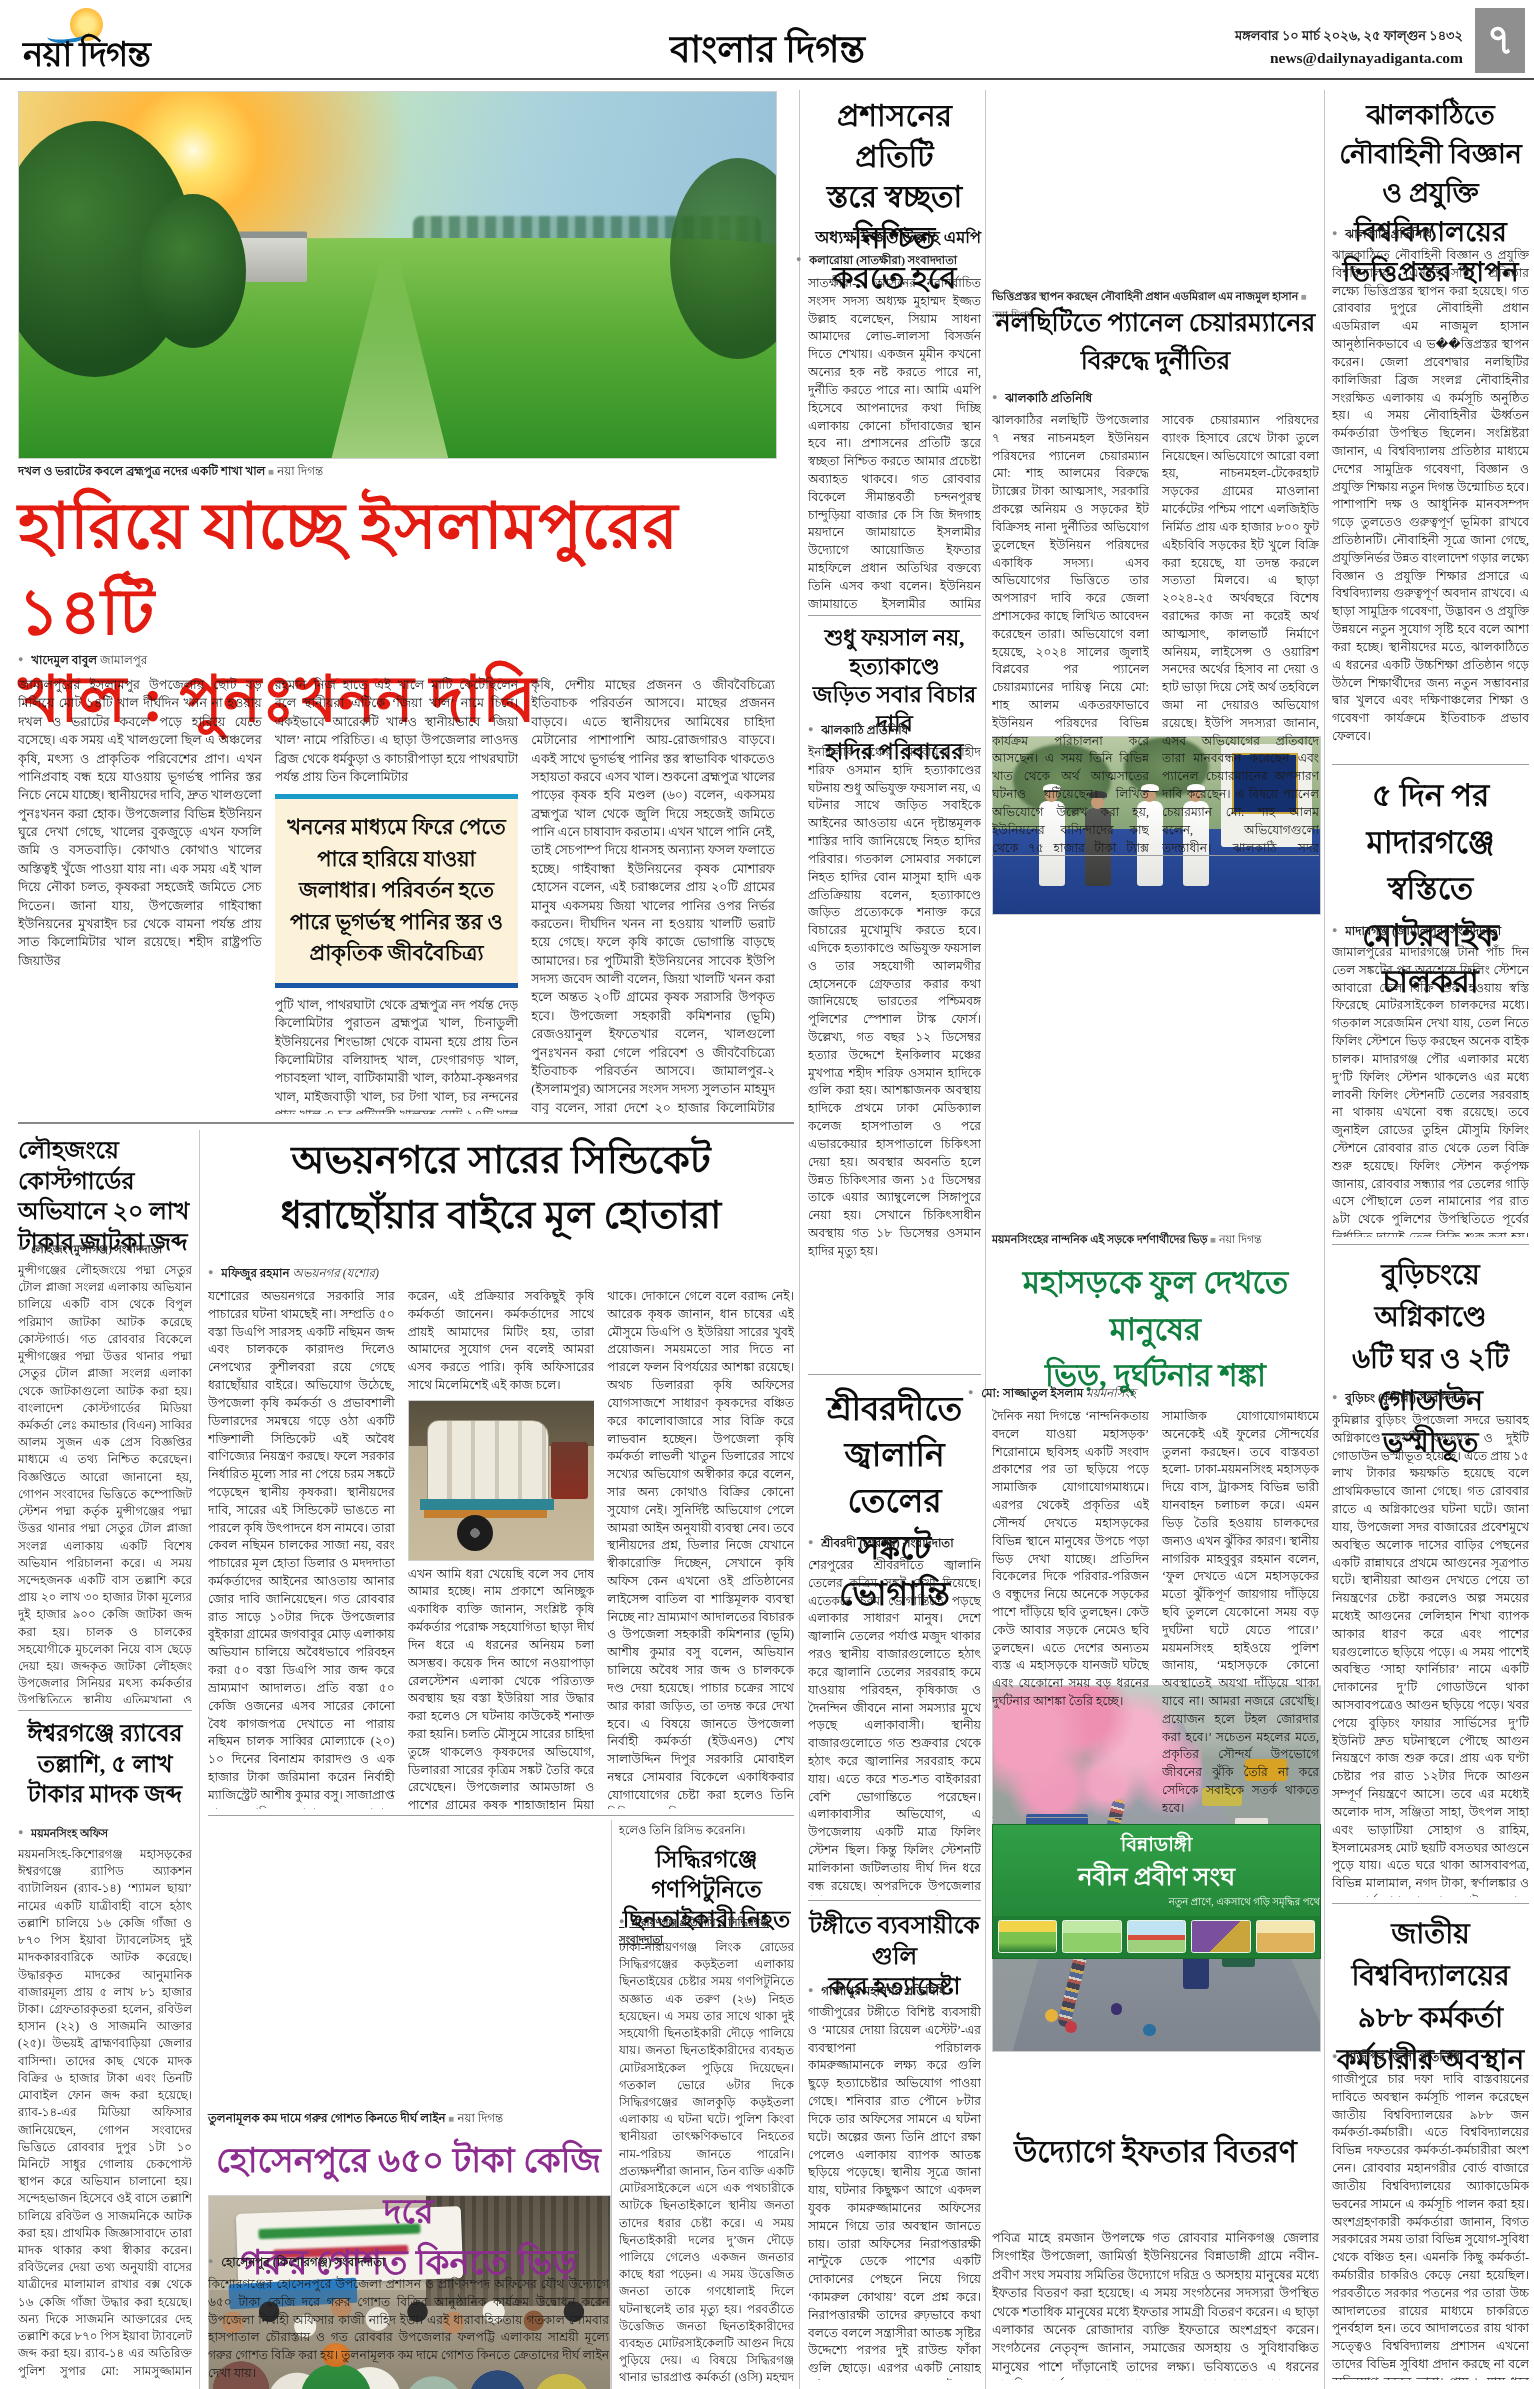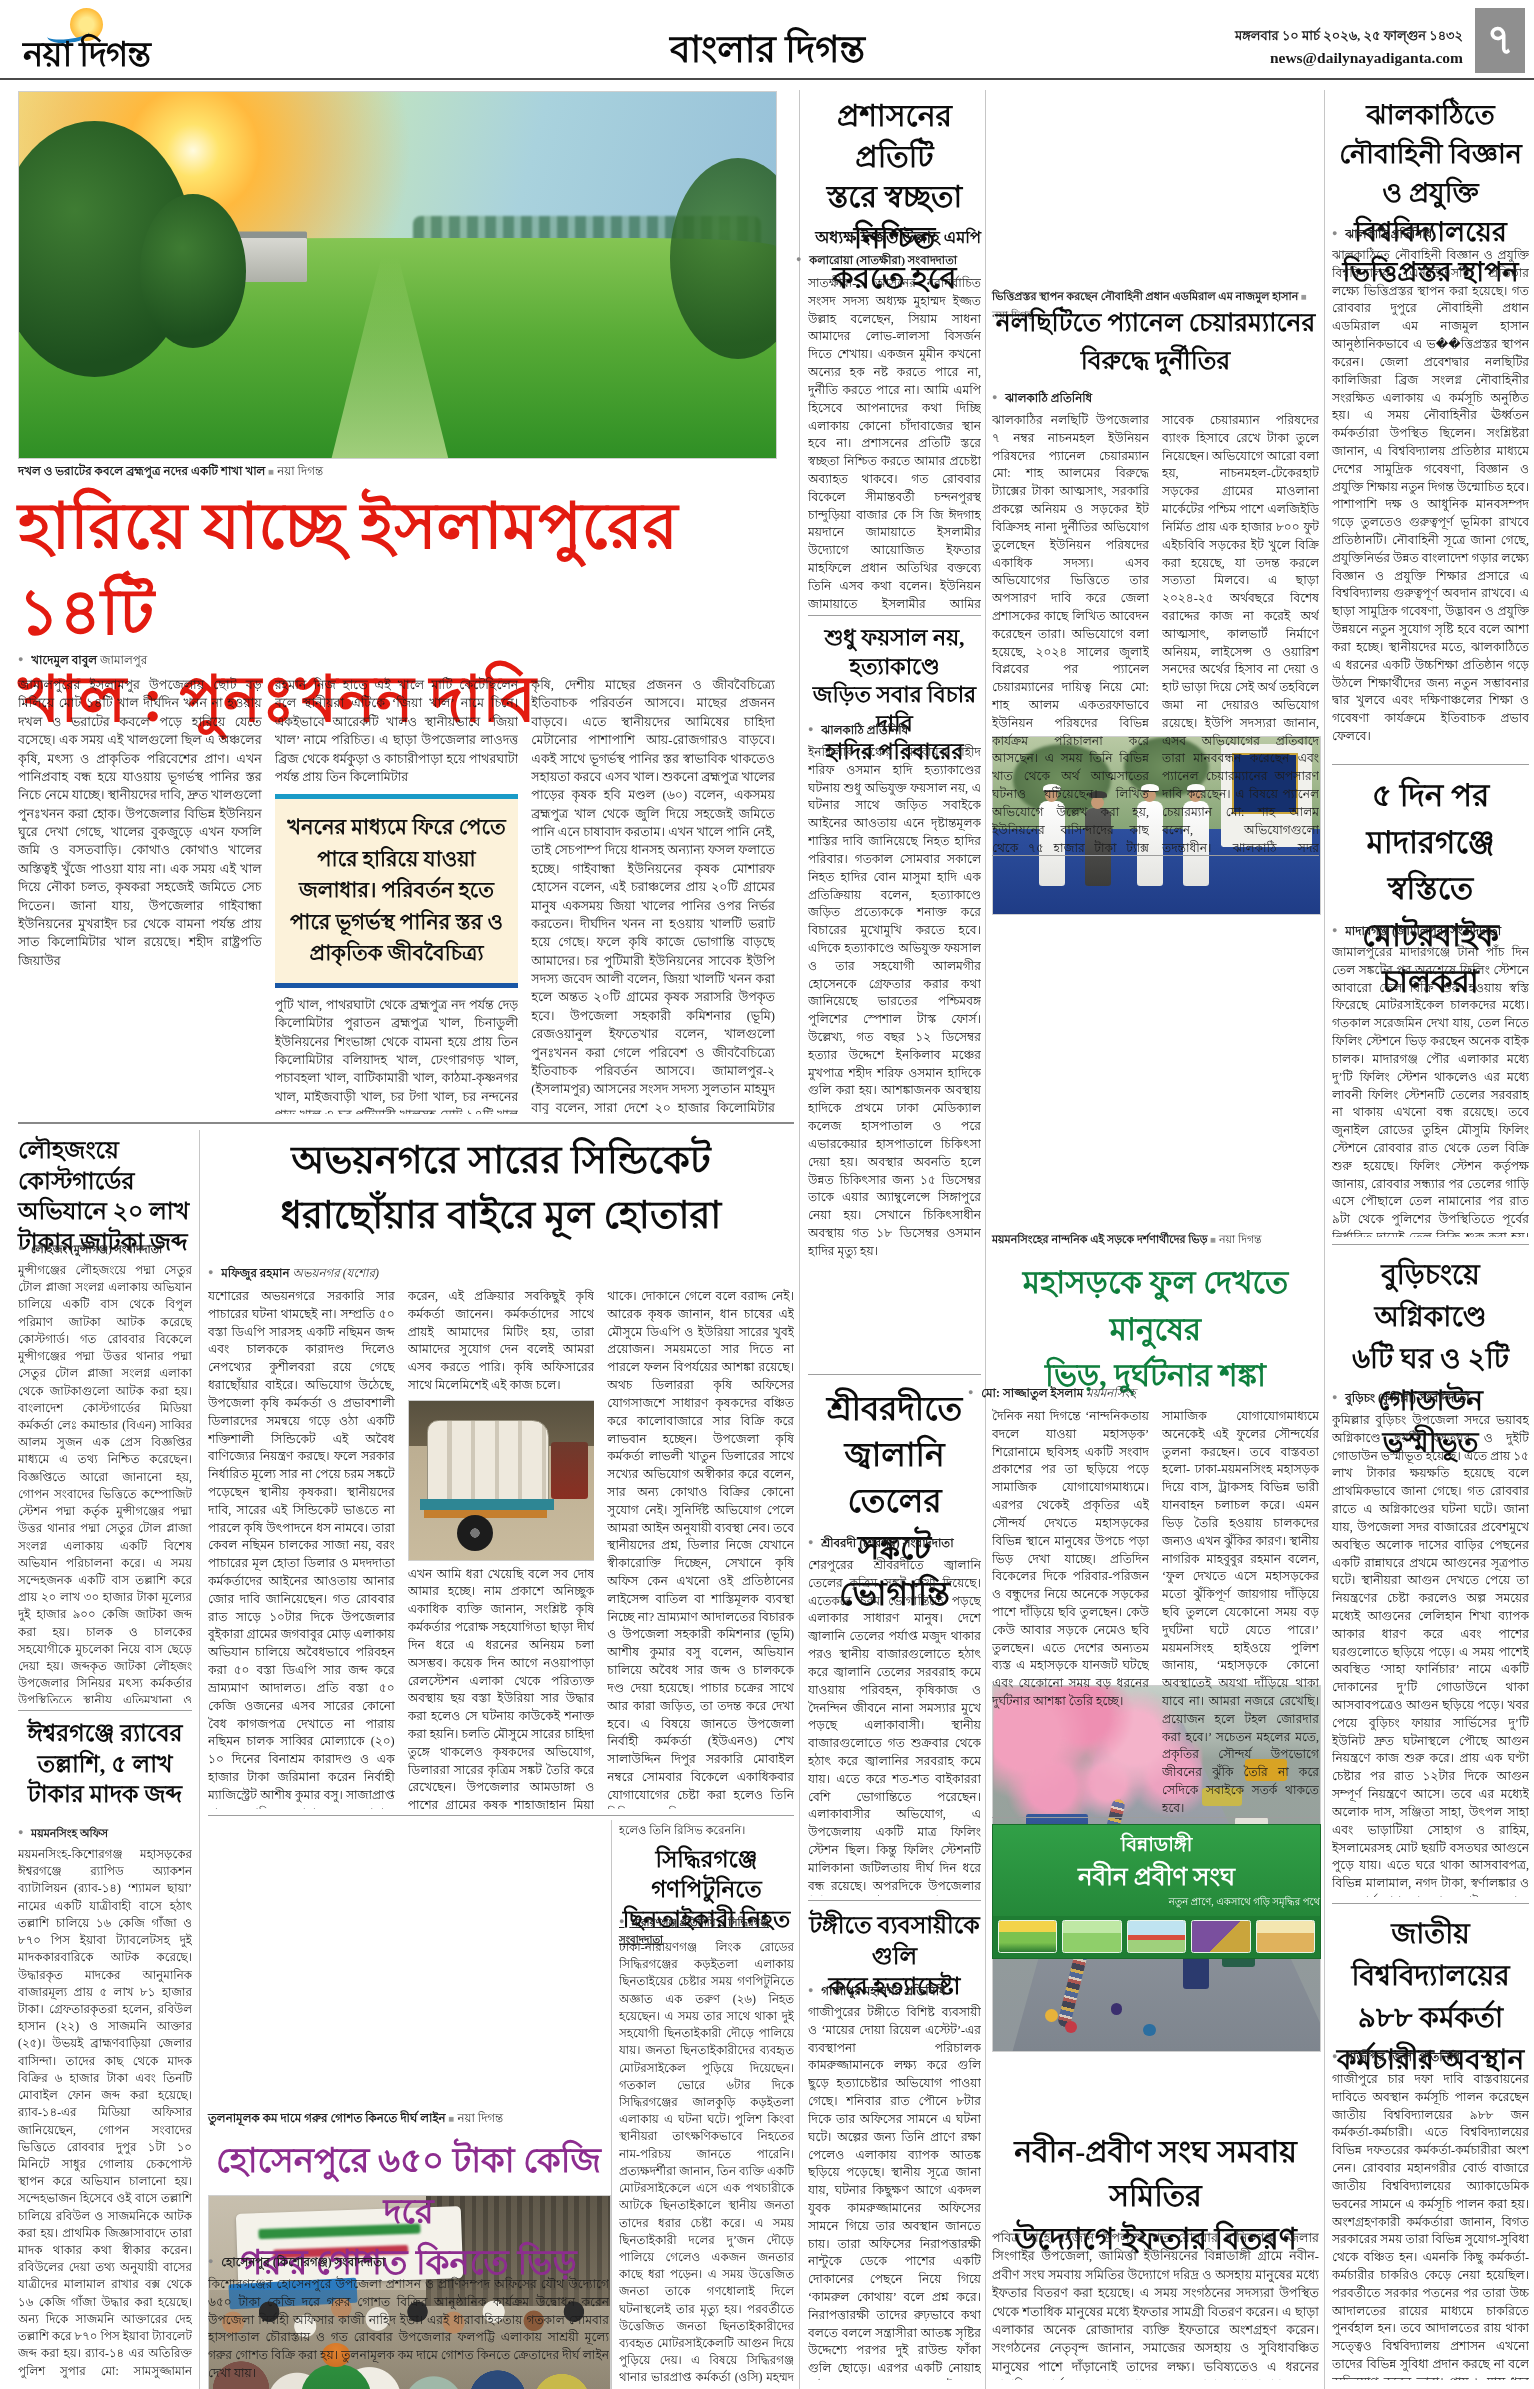--- a/index.html
+++ b/index.html
@@ -429,21 +429,20 @@
     <div class="ad-thumbs">
       <div class="ad-thumb th1"></div>
       <div class="ad-thumb th2"></div>
       <div class="ad-thumb th3"></div>
       <div class="ad-thumb th4"></div>
       <div class="ad-thumb th5"></div>
     </div>
   </div>
 
   <div class="abs hl" style="left:992px;top:2130px;width:327px;font-size:30px;text-align:center;line-height:1.45;">
-    <span style="display:block;">নবীন-প্রবীণ সংঘ সমবায় সমিতির</span>
     <span style="display:block;">উদ্যোগে ইফতার বিতরণ</span>
   </div>
   <div class="abs bodytext" style="left:992px;top:2229px;width:327px;height:151px;font-size:12.6px;">
     <p>পবিত্র মাহে রমজান উপলক্ষে গত রোববার মানিকগঞ্জ জেলার সিংগাইর উপজেলা, জামির্ত্তা ইউনিয়নের বিন্নাডাঙ্গী গ্রামে নবীন-প্রবীণ সংঘ সমবায় সমিতির উদ্যোগে দরিদ্র ও অসহায় মানুষের মধ্যে ইফতার বিতরণ করা হয়েছে। এ সময় সংগঠনের সদস্যরা উপস্থিত থেকে শতাধিক মানুষের মধ্যে ইফতার সামগ্রী বিতরণ করেন। এ ছাড়া এলাকার অনেক রোজাদার ব্যক্তি ইফতারে অংশগ্রহণ করেন। সংগঠনের নেতৃবৃন্দ জানান, সমাজের অসহায় ও সুবিধাবঞ্চিত মানুষের পাশে দাঁড়ানোই তাদের লক্ষ্য। ভবিষ্যতেও এ ধরনের সামাজিক কার্যক্রম অব্যাহত থাকবে বলে তারা আশা প্রকাশ করেন। বিজ্ঞপ্তি।</p>
   </div>
 
   <div class="abs hl" style="left:1332px;top:96px;width:197px;font-size:27px;text-align:center;line-height:1.45;">
     <span style="display:block;">ঝালকাঠিতে নৌবাহিনী বিজ্ঞান</span>
     <span style="display:block;">ও প্রযুক্তি বিশ্ববিদ্যালয়ের</span>
     <span style="display:block;">ভিত্তিপ্রস্তর স্থাপন</span>

